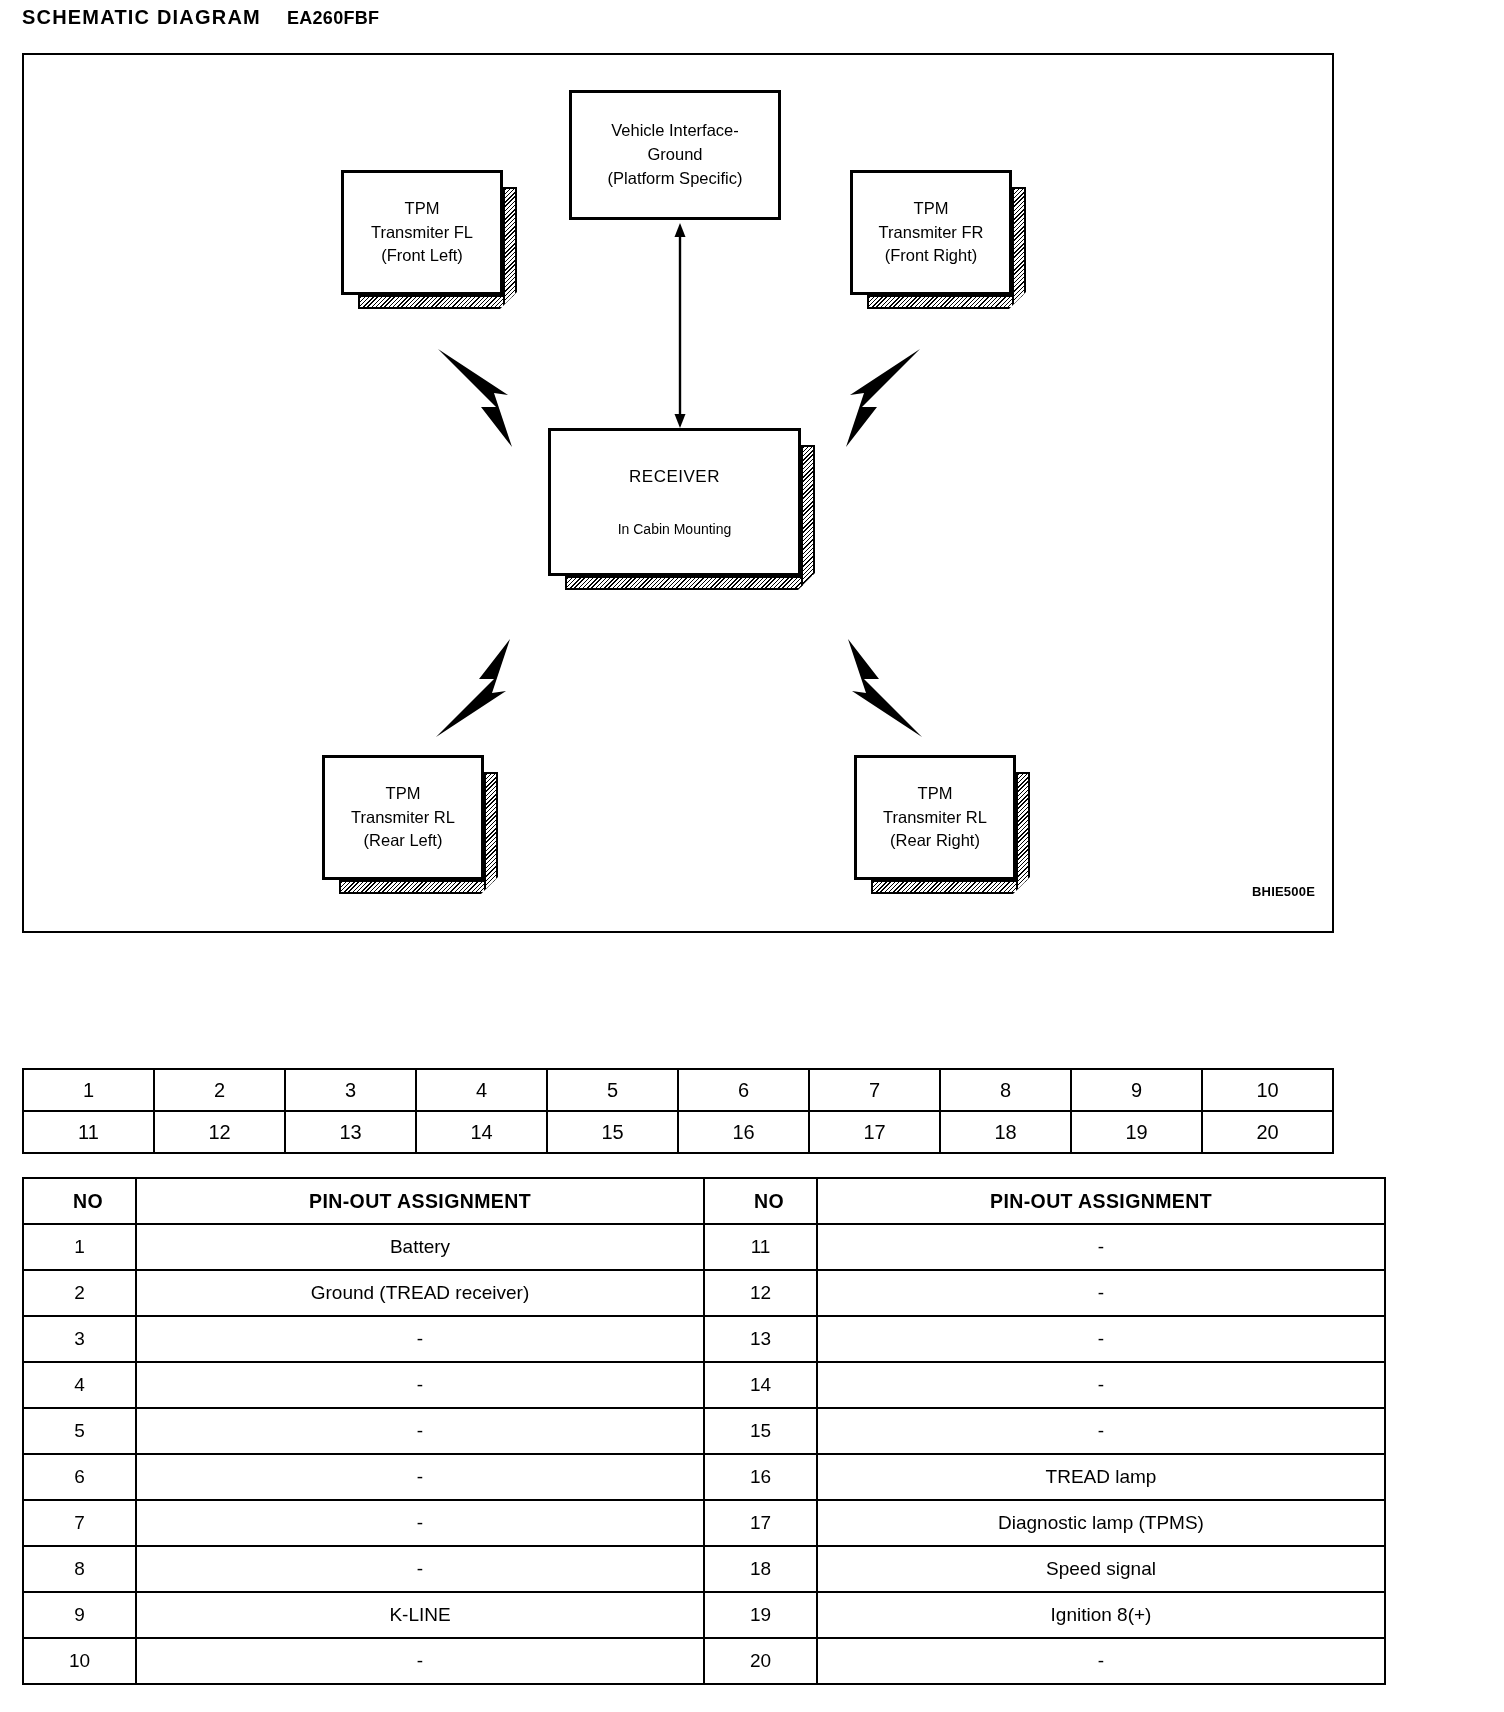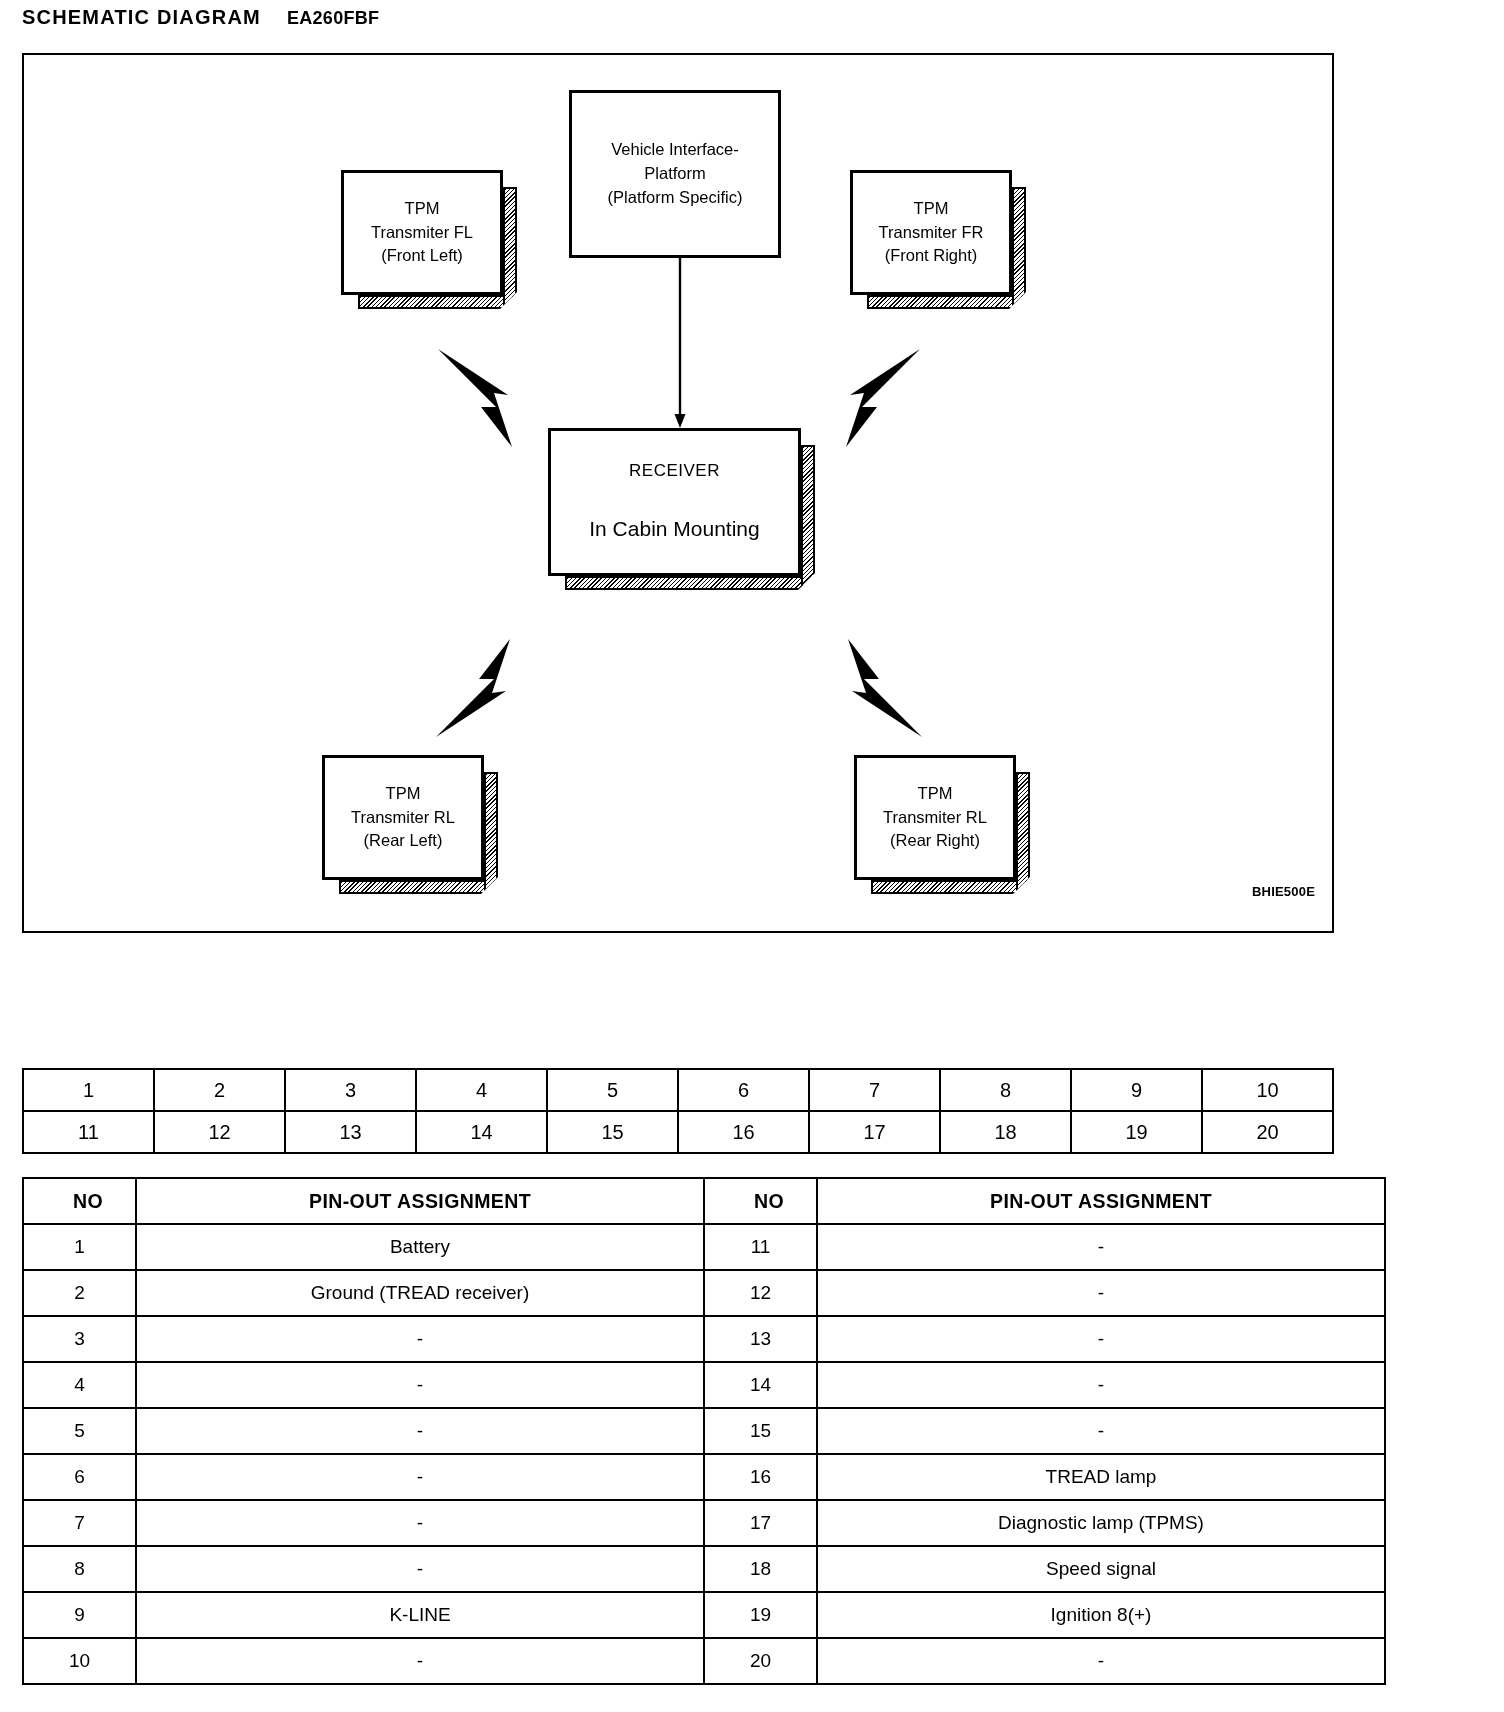--- a/index.html
+++ b/index.html
@@ -99,29 +99,29 @@
     background:
       repeating-linear-gradient(135deg,
         #000 0px, #000 1px, #fff 1px, #fff 3px);
     border: 2px solid #000;
     box-sizing: border-box;
     clip-path: polygon(0 0, 100% 0, calc(100% - 14px) 100%, 0 100%);
     z-index: -1;
   }
 
   
-  #node-display   { left: 545px; top: 35px;  width: 212px; height: 168px; }
+  #node-display   { left: 545px; top: 35px;  width: 212px; height: 130px; }
   #node-tpm-fl    { left: 317px; top: 115px; width: 162px; height: 125px; }
   #node-tpm-fr    { left: 826px; top: 115px; width: 162px; height: 125px; }
   #node-receiver  { left: 524px; top: 373px; width: 253px; height: 148px; }
   #node-tpm-rl    { left: 298px; top: 700px; width: 162px; height: 125px; }
   #node-tpm-rr    { left: 830px; top: 700px; width: 162px; height: 125px; }
 
   #node-receiver .title { font-size: 17px; letter-spacing: 0.5px; }
-  #node-receiver .sub   { margin-top: 30px; font-size: 21px; }
+  #node-receiver .sub   { margin-top: 30px; font-size: 14px; }
 
   
   .arrow-vert {
     position: absolute;
     left: 649px;
     top: 168px;
     width: 14px;
     height: 205px;
     z-index: 2;
   }
@@ -184,21 +184,21 @@
 
 <div class="header">
   <span class="header-title">SCHEMATIC DIAGRAM</span>
   <span class="header-code">EA260FBF</span>
 </div>
 
 <div class="diagram-frame">
 
   <div class="node" id="node-display">
     <span class="ln">Vehicle Interface-</span>
-    <span class="ln">Platform</span>
+    <span class="ln">Ground</span>
     <span class="ln">(Platform Specific)</span>
   </div>
 
   <svg class="arrow-vert" viewBox="0 0 14 205">
     <line x1="7" y1="10" x2="7" y2="195" stroke="#000" stroke-width="2.4"></line>
     <polygon points="7,0 1.5,14 12.5,14" fill="#000"></polygon>
     <polygon points="7,205 1.5,191 12.5,191" fill="#000"></polygon>
   </svg>
 
   <div class="node solid3d" id="node-tpm-fl">

